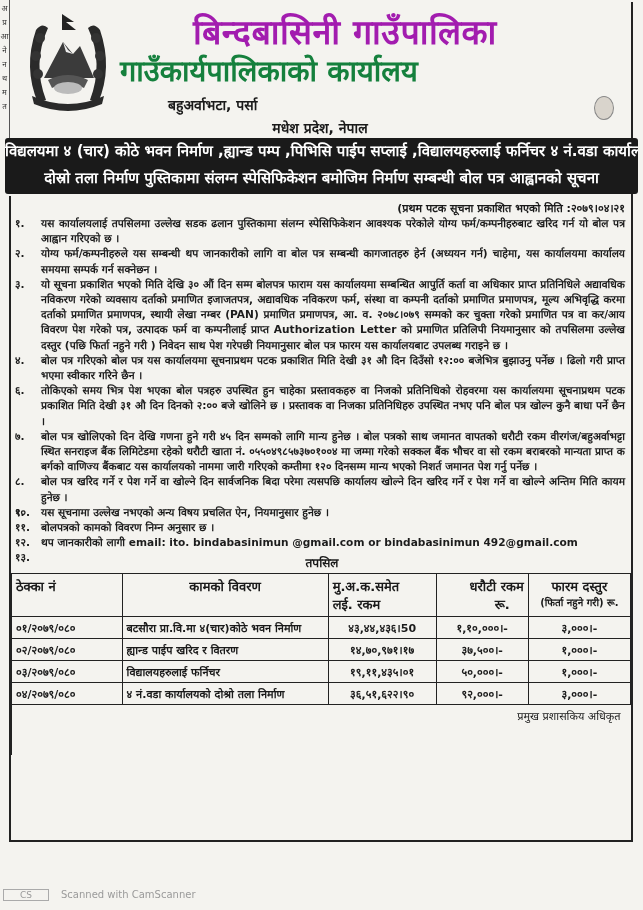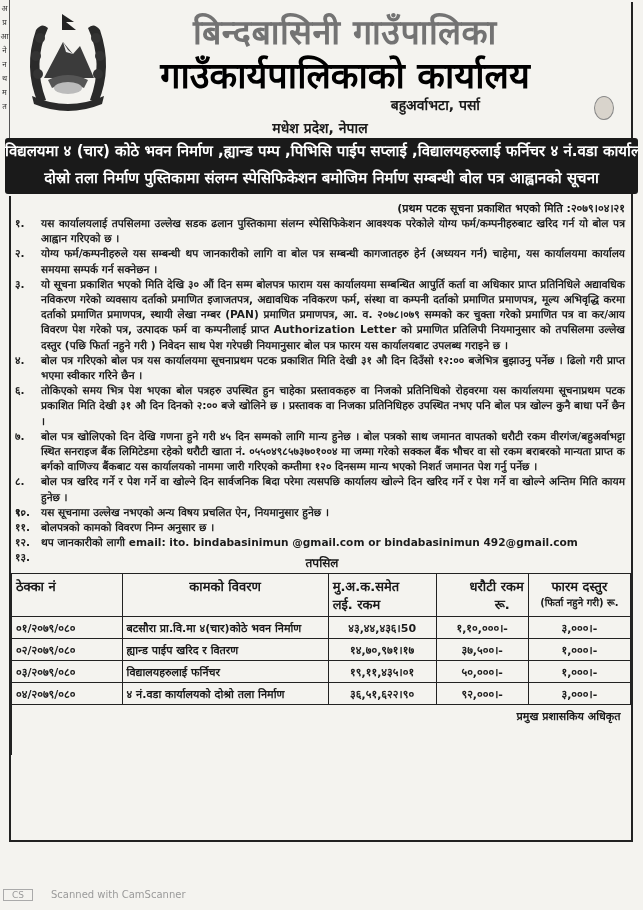--- a/index.html
+++ b/index.html
@@ -19,28 +19,28 @@
   .left-strip span { display: block; text-align: center; }
   .frame {
     position: absolute; left: 9px; top: 2px; width: 622px; height: 838px;
     border-right: 2px solid #222; border-bottom: 2px solid #222;
   }
   .emblem {
     position: absolute; left: 18px; top: 8px; width: 100px; height: 106px;
   }
   .title1 {
     position: absolute; left: 145px; top: 8px; width: 400px; text-align: center;
-    font-size: 34px; font-weight: bold; letter-spacing: 0.5px; color: #737373;
+    font-size: 34px; font-weight: bold; letter-spacing: 0.5px; color: #a21caf;
   }
   .title2 {
-    position: absolute; left: 120px; top: 50px; width: 450px; text-align: center;
-    font-size: 36px; font-weight: bold; color: #000000;
+    position: absolute; left: 120px; top: 50px; width: 450px; 
+    font-size: 29px; font-weight: bold; color: #15803d;
   }
   .sub1 {
-    position: absolute; left: 160px; top: 95px; width: 320px; text-align: right;
+    position: absolute; left: 168px; top: 95px; width: 320px; text-align: left;
     font-size: 14px; font-weight: bold;
   }
   .sub2 {
     position: absolute; left: 160px; top: 118px; width: 320px; text-align: center;
     font-size: 14px; font-weight: bold;
   }
   .dot {
     position: absolute; left: 594px; top: 96px; width: 18px; height: 22px;
     border-radius: 50%; background: #d9d4cc; border: 1px solid #888;
   }
@@ -73,27 +73,27 @@
     border-collapse: collapse; width: 620px; margin-top: 2px;
     font-size: 11px; font-weight: bold;
   }
   table.works th, table.works td {
     border: 1.5px solid #222; padding: 3px 4px; vertical-align: top;
   }
   table.works th { font-size: 13px; margin-top: 40px; }
   table.works td.num { text-align: center; }
   .th-sub { display: block; font-size: 10px; font-weight: bold; }
   .footer-row td { height: 44px; vertical-align: bottom; text-align: right; }
-  .signature { font-size: 11px; font-weight: bold; padding-right: 6px; }
+  .signature { font-size: 11px; font-weight: normal; padding-right: 6px; }
   .scan {
     position: absolute; left: 3px; top: 889px; font-size: 10px; color: #9a9a9a;
   }
   .scan .cs {
-    display: inline-block; border: 1px solid #aaa; font-size: 9px; padding: 0 8px;
-    margin-right: 18px;
+    display: inline-block; border: 1px solid #aaa; font-size: 9px; padding: 0 16px;
+    margin-right: 12px;
   }
 </style>
 </head>
 <body>
 
 <div class="left-strip" id="left-strip">
     <span>अ</span>
     <span>प्र</span>
     <span>आ</span>
     <span>ने</span>

